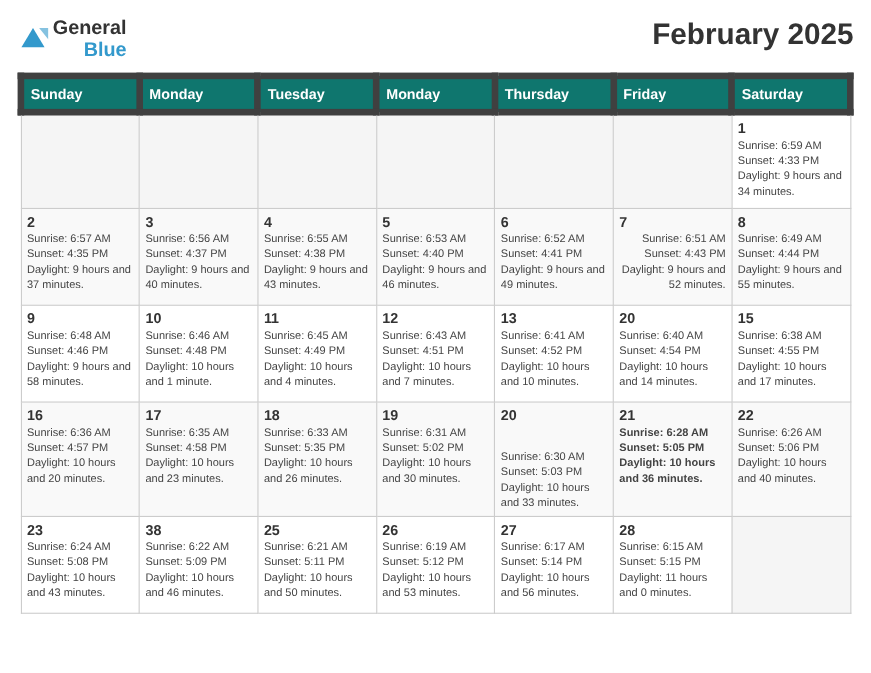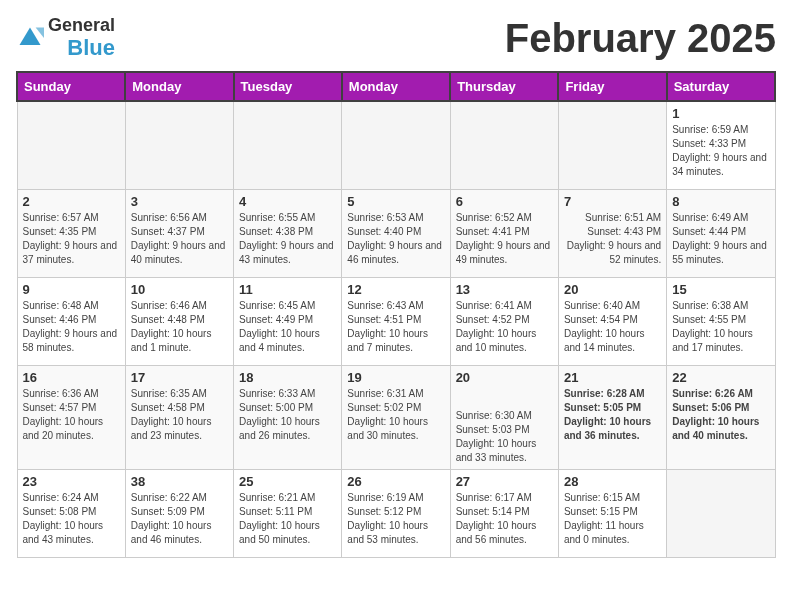--- a/index.html
+++ b/index.html
@@ -26,52 +26,52 @@
       flex-direction: column;
       line-height: 1.1;
       text-align: right;
     }
     .logo-general {
       font-size: 18px;
       font-weight: bold;
       color: #333;
     }
     .logo-blue {
-      font-size: 22px;
+      font-size: 18px;
       font-weight: bold;
       color: #3399cc;
     }
     .logo-icon {
       width: 28px;
       height: 28px;
     }
     .title-area {
       text-align: right;
     }
     .month-title {
-      font-size: 40px;
+      font-size: 27px;
       font-weight: bold;
       color: #333;
     }
     .location-title {
       font-size: 16px;
       color: #555;
     }
     .calendar-table {
       width: 100%;
       border-collapse: collapse;
       table-layout: fixed;
     }
     .calendar-table thead tr th {
-      background-color: #a21caf;
+      background-color: #0f766e;
       color: #fff;
       text-align: left;
       padding: 6px 6px;
       font-size: 13px;
-      border: 2px solid #404040;
+      border: 6px solid #404040;
     }
     .calendar-table tbody tr td {
       vertical-align: top;
       border: 1px solid #ccc;
       padding: 4px 5px;
       font-size: 10.5px;
       color: #333;
       height: 88px;
       background: #fff;
     }
@@ -237,21 +237,21 @@
         </td>
         <td>
           <span class="day-number">17</span>
           <div class="day-info" style="white-space: pre-line;">Sunrise: 6:35 AM
 Sunset: 4:58 PM
 Daylight: 10 hours and 23 minutes.</div>
         </td>
         <td>
           <span class="day-number">18</span>
           <div class="day-info" style="white-space: pre-line;">Sunrise: 6:33 AM
-Sunset: 5:00 PM
+Sunset: 5:35 PM
 Daylight: 10 hours and 26 minutes.</div>
         </td>
         <td>
           <span class="day-number">19</span>
           <div class="day-info" style="white-space: pre-line;">Sunrise: 6:31 AM
 Sunset: 5:02 PM
 Daylight: 10 hours and 30 minutes.</div>
         </td>
         <td>
           <span class="day-number">20</span>
@@ -260,21 +260,21 @@
 Daylight: 10 hours and 33 minutes.</div>
         </td>
         <td>
           <span class="day-number">21</span>
           <div class="day-info" style="white-space: pre-line; font-weight: bold;">Sunrise: 6:28 AM
 Sunset: 5:05 PM
 Daylight: 10 hours and 36 minutes.</div>
         </td>
         <td>
           <span class="day-number">22</span>
-          <div class="day-info" style="white-space: pre-line; font-weight: bold;">Sunrise: 6:26 AM
+          <div class="day-info" style="white-space: pre-line;">Sunrise: 6:26 AM
 Sunset: 5:06 PM
 Daylight: 10 hours and 40 minutes.</div>
         </td>
       </tr>
       <tr>
         <td>
           <span class="day-number">23</span>
           <div class="day-info" style="white-space: pre-line;">Sunrise: 6:24 AM
 Sunset: 5:08 PM
 Daylight: 10 hours and 43 minutes.</div>

